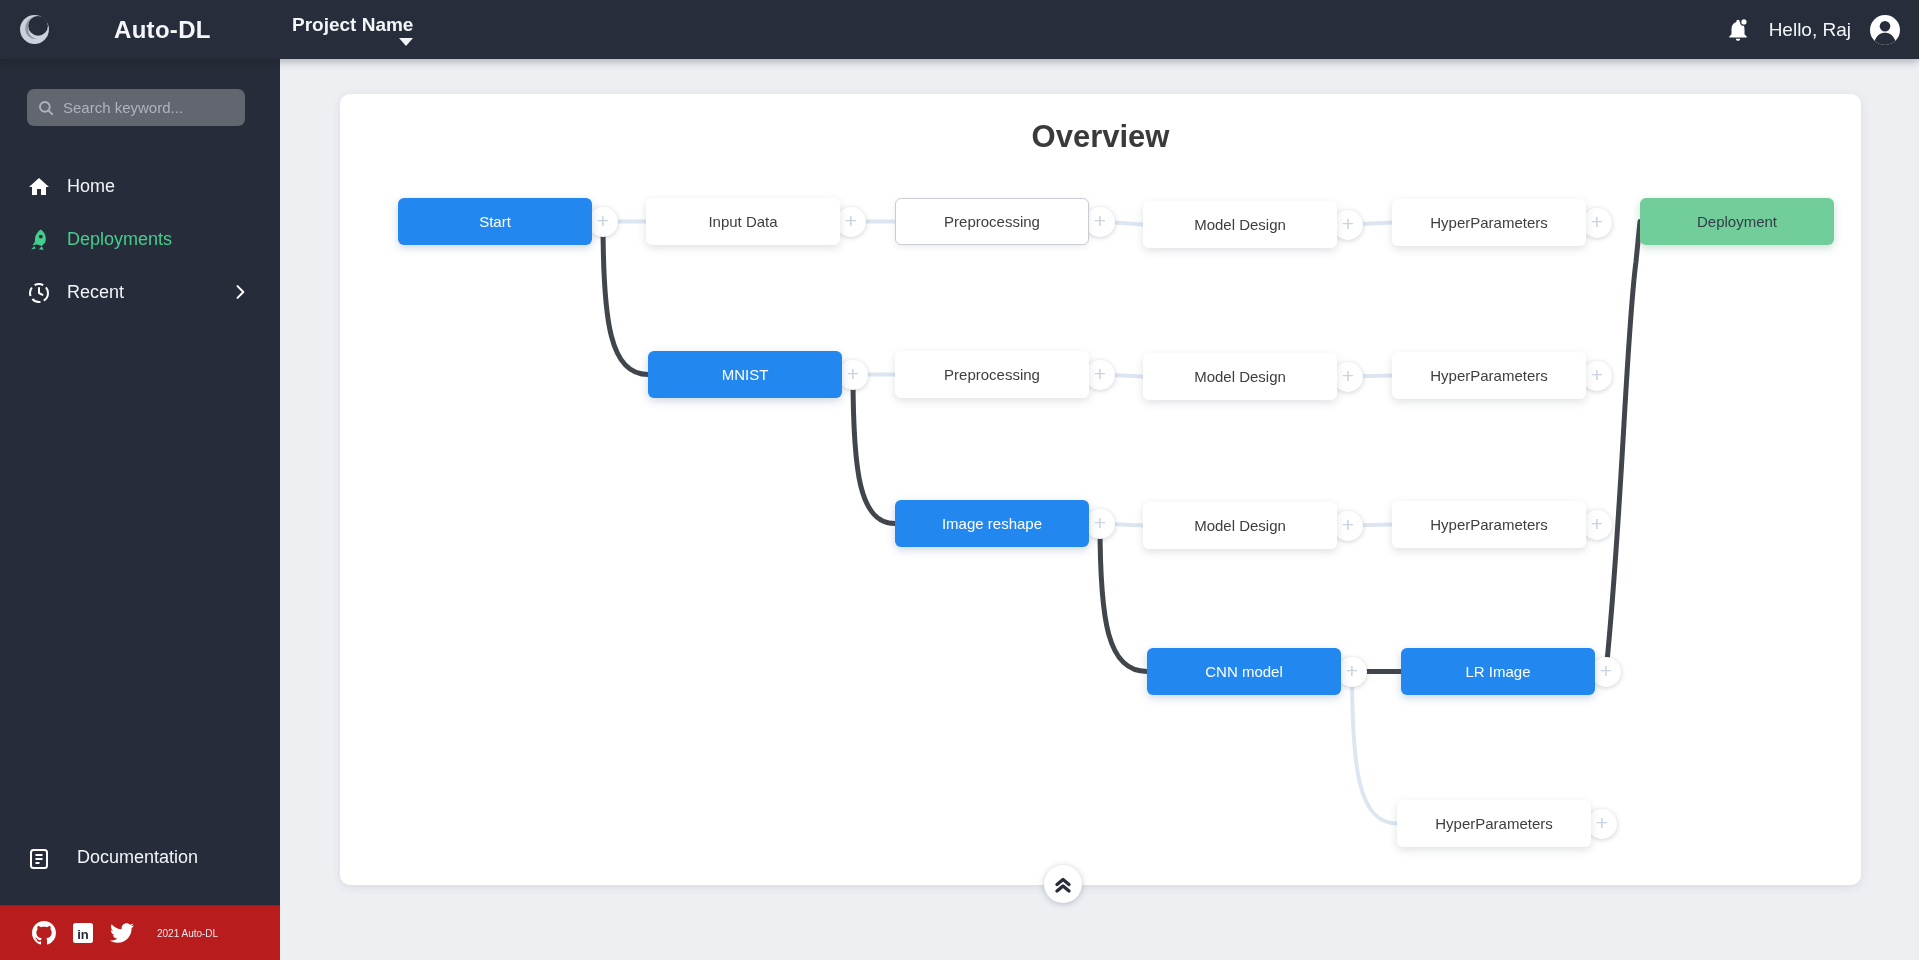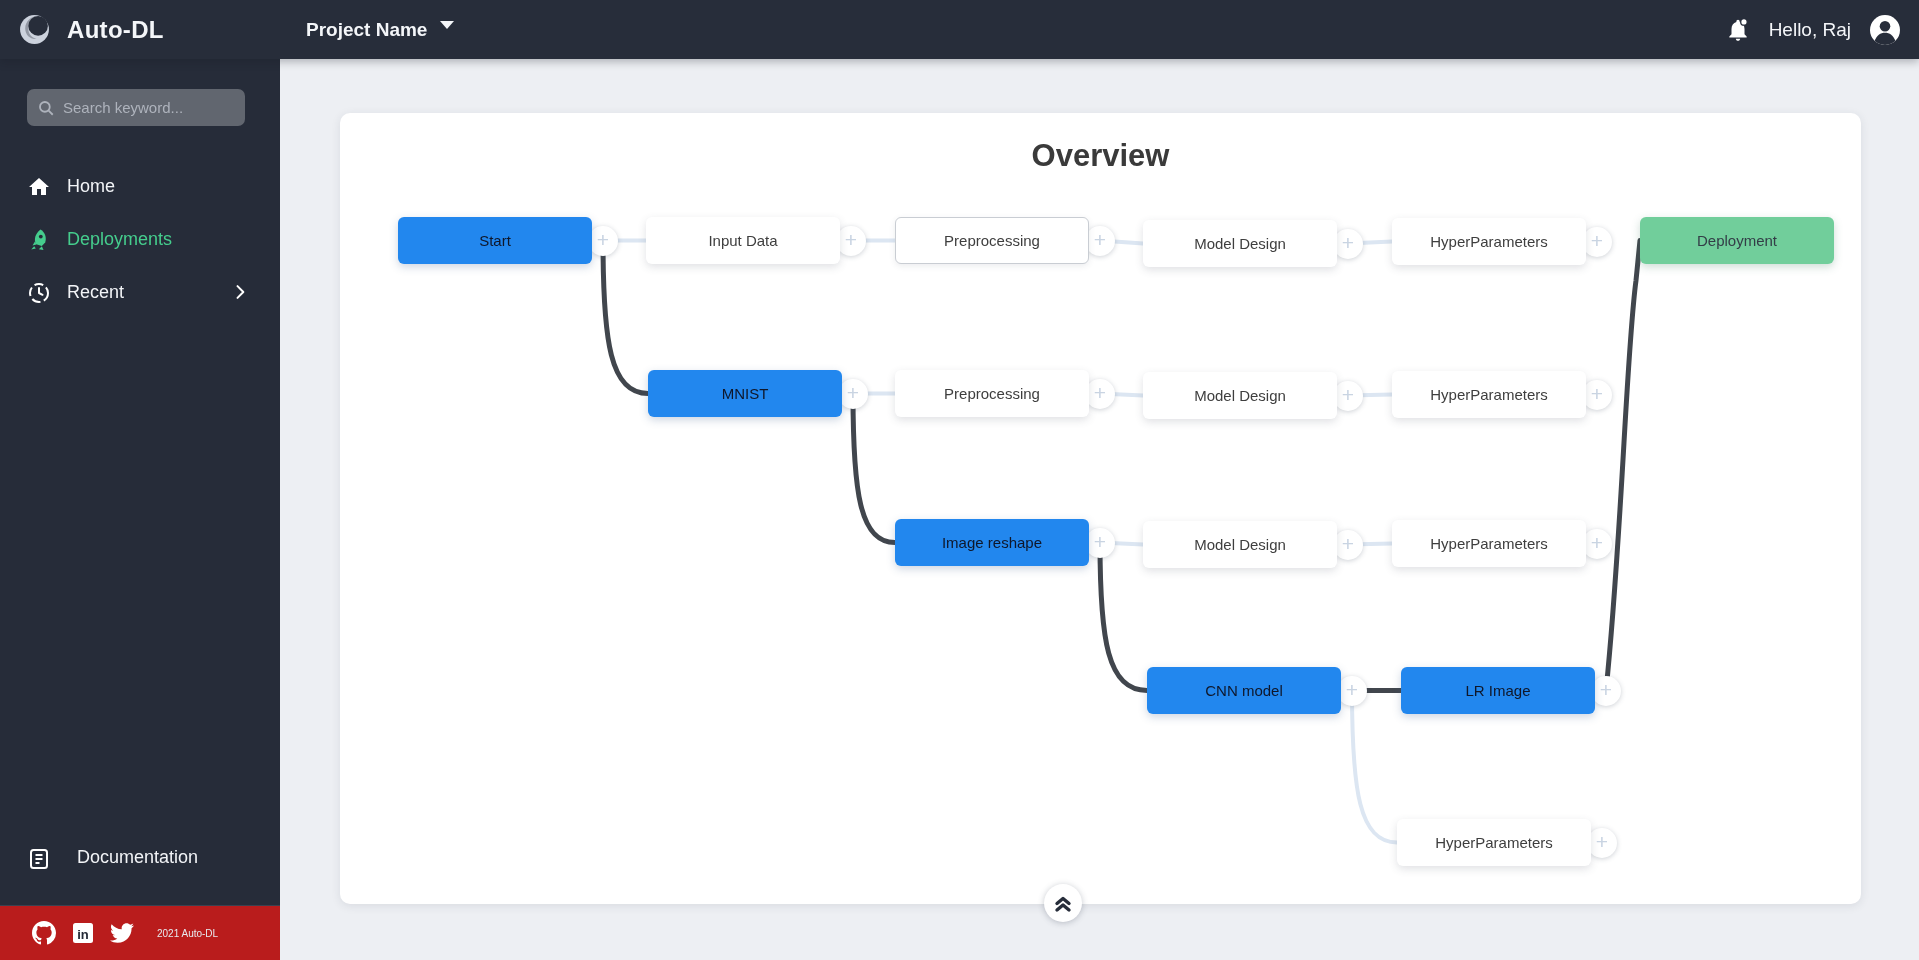--- a/index.html
+++ b/index.html
@@ -3,23 +3,23 @@
 <meta charset="utf-8">
 <style>
   * { margin:0; padding:0; box-sizing:border-box; }
   html,body { width:1919px; height:960px; overflow:hidden;
     font-family:"Liberation Sans", sans-serif; background:#edeff3; }
 
   
   .navbar { position:absolute; left:0; top:0; width:1919px; height:59px;
     background:#272d3a; display:flex; align-items:center; z-index:30;
     box-shadow:0 3px 8px rgba(20,24,35,.28); }
-  .brand-wrap { width:280px; display:flex; align-items:center; padding-left:18px; }
+  .brand-wrap { width:280px; display:flex; align-items:center; padding-left:18px;gap:47px; }
   .brand-title { color:#f4f6f9; font-size:24px; font-weight:bold; margin-left:16px; letter-spacing:.3px; }
-  .project-sel { display:flex; align-items:flex-start; margin-left:26px; cursor:pointer; }
+  .project-sel { display:flex; align-items:flex-end; margin-left:12px; cursor:pointer;flex-direction:column; }
   .project-label { color:#f4f6f9; font-size:19px; font-weight:bold; }
   .caret-down { width:0; height:0; border-left:7px solid transparent; border-right:7px solid transparent;
     border-top:8px solid #f4f6f9; margin-left:13px; margin-top:2px; }
   .nav-right { margin-left:auto; display:flex; align-items:center; padding-right:18px; gap:18px; }
   .greeting { color:#f4f6f9; font-size:19px; }
 
   
   .sidebar { position:absolute; left:0; top:59px; width:280px; height:901px;
     background:#262c39; z-index:20; display:flex; flex-direction:column; }
   .search-box { margin:30px 0 0 27px; width:218px; height:37px; background:#61666f;
@@ -38,29 +38,29 @@
     color:#f2f4f7; font-size:18px; cursor:pointer; }
   .doc-item .lbl { margin-left:26px; }
   .side-footer { border-top:1px solid #3a4150; height:55px; display:flex; align-items:center;
     padding-left:32px; gap:15px; background:#b91c1c; }
   .side-footer .copy { color:#e7e9ee; font-size:10px; margin-left:8px; }
 
   
   .main { position:absolute; left:280px; top:59px; width:1639px; height:901px;
     background:#edeff3; }
   .canvas-card { position:absolute; left:60px; top:35px; width:1521px; height:791px;
-    background:#ffffff; border-radius:10px; box-shadow:0 2px 10px rgba(40,50,70,.10);margin-top:19px; }
+    background:#ffffff; border-radius:10px; box-shadow:0 2px 10px rgba(40,50,70,.10); }
   .page-title { position:absolute; top:25px; left:0; width:100%; text-align:center;
     font-size:31px; font-weight:bold; color:#3a3a3a; }
 
   .edges-svg { position:absolute; left:0; top:0; z-index:1; }
   .flow-node { position:absolute; width:194px; height:47px; border-radius:6px;
     display:flex; align-items:center; justify-content:center; font-size:15px;
     z-index:3; cursor:pointer; }
-  .flow-node.blue { background:#2287ee; color:#0f172a; box-shadow:0 3px 8px rgba(60,90,140,.25); }
+  .flow-node.blue { background:#2287ee; color:#ffffff; box-shadow:0 3px 8px rgba(60,90,140,.25); }
   .flow-node.white { background:#ffffff; color:#3e3e3e; box-shadow:0 3px 9px rgba(60,70,90,.16); }
   .flow-node.white-outlined { background:#ffffff; color:#3e3e3e; border:1px solid #c9cdd3;
     box-shadow:0 2px 6px rgba(60,70,90,.10); }
   .flow-node.green { background:#71ce9b; color:#333d47; box-shadow:0 3px 8px rgba(60,120,90,.25); }
   .plus-btn { position:absolute; width:30px; height:30px; border-radius:50%; background:#ffffff;
     box-shadow:0 1px 5px rgba(60,70,90,.25); z-index:2; color:#c9d4e2; font-size:21px;
     line-height:28px; text-align:center; cursor:pointer; user-select:none; }
   .collapse-btn { position:absolute; left:704px; top:771px; width:38px; height:38px;
     border-radius:50%; background:#ffffff; box-shadow:0 1px 6px rgba(60,70,90,.30);
     z-index:5; display:flex; align-items:center; justify-content:center; cursor:pointer; }

